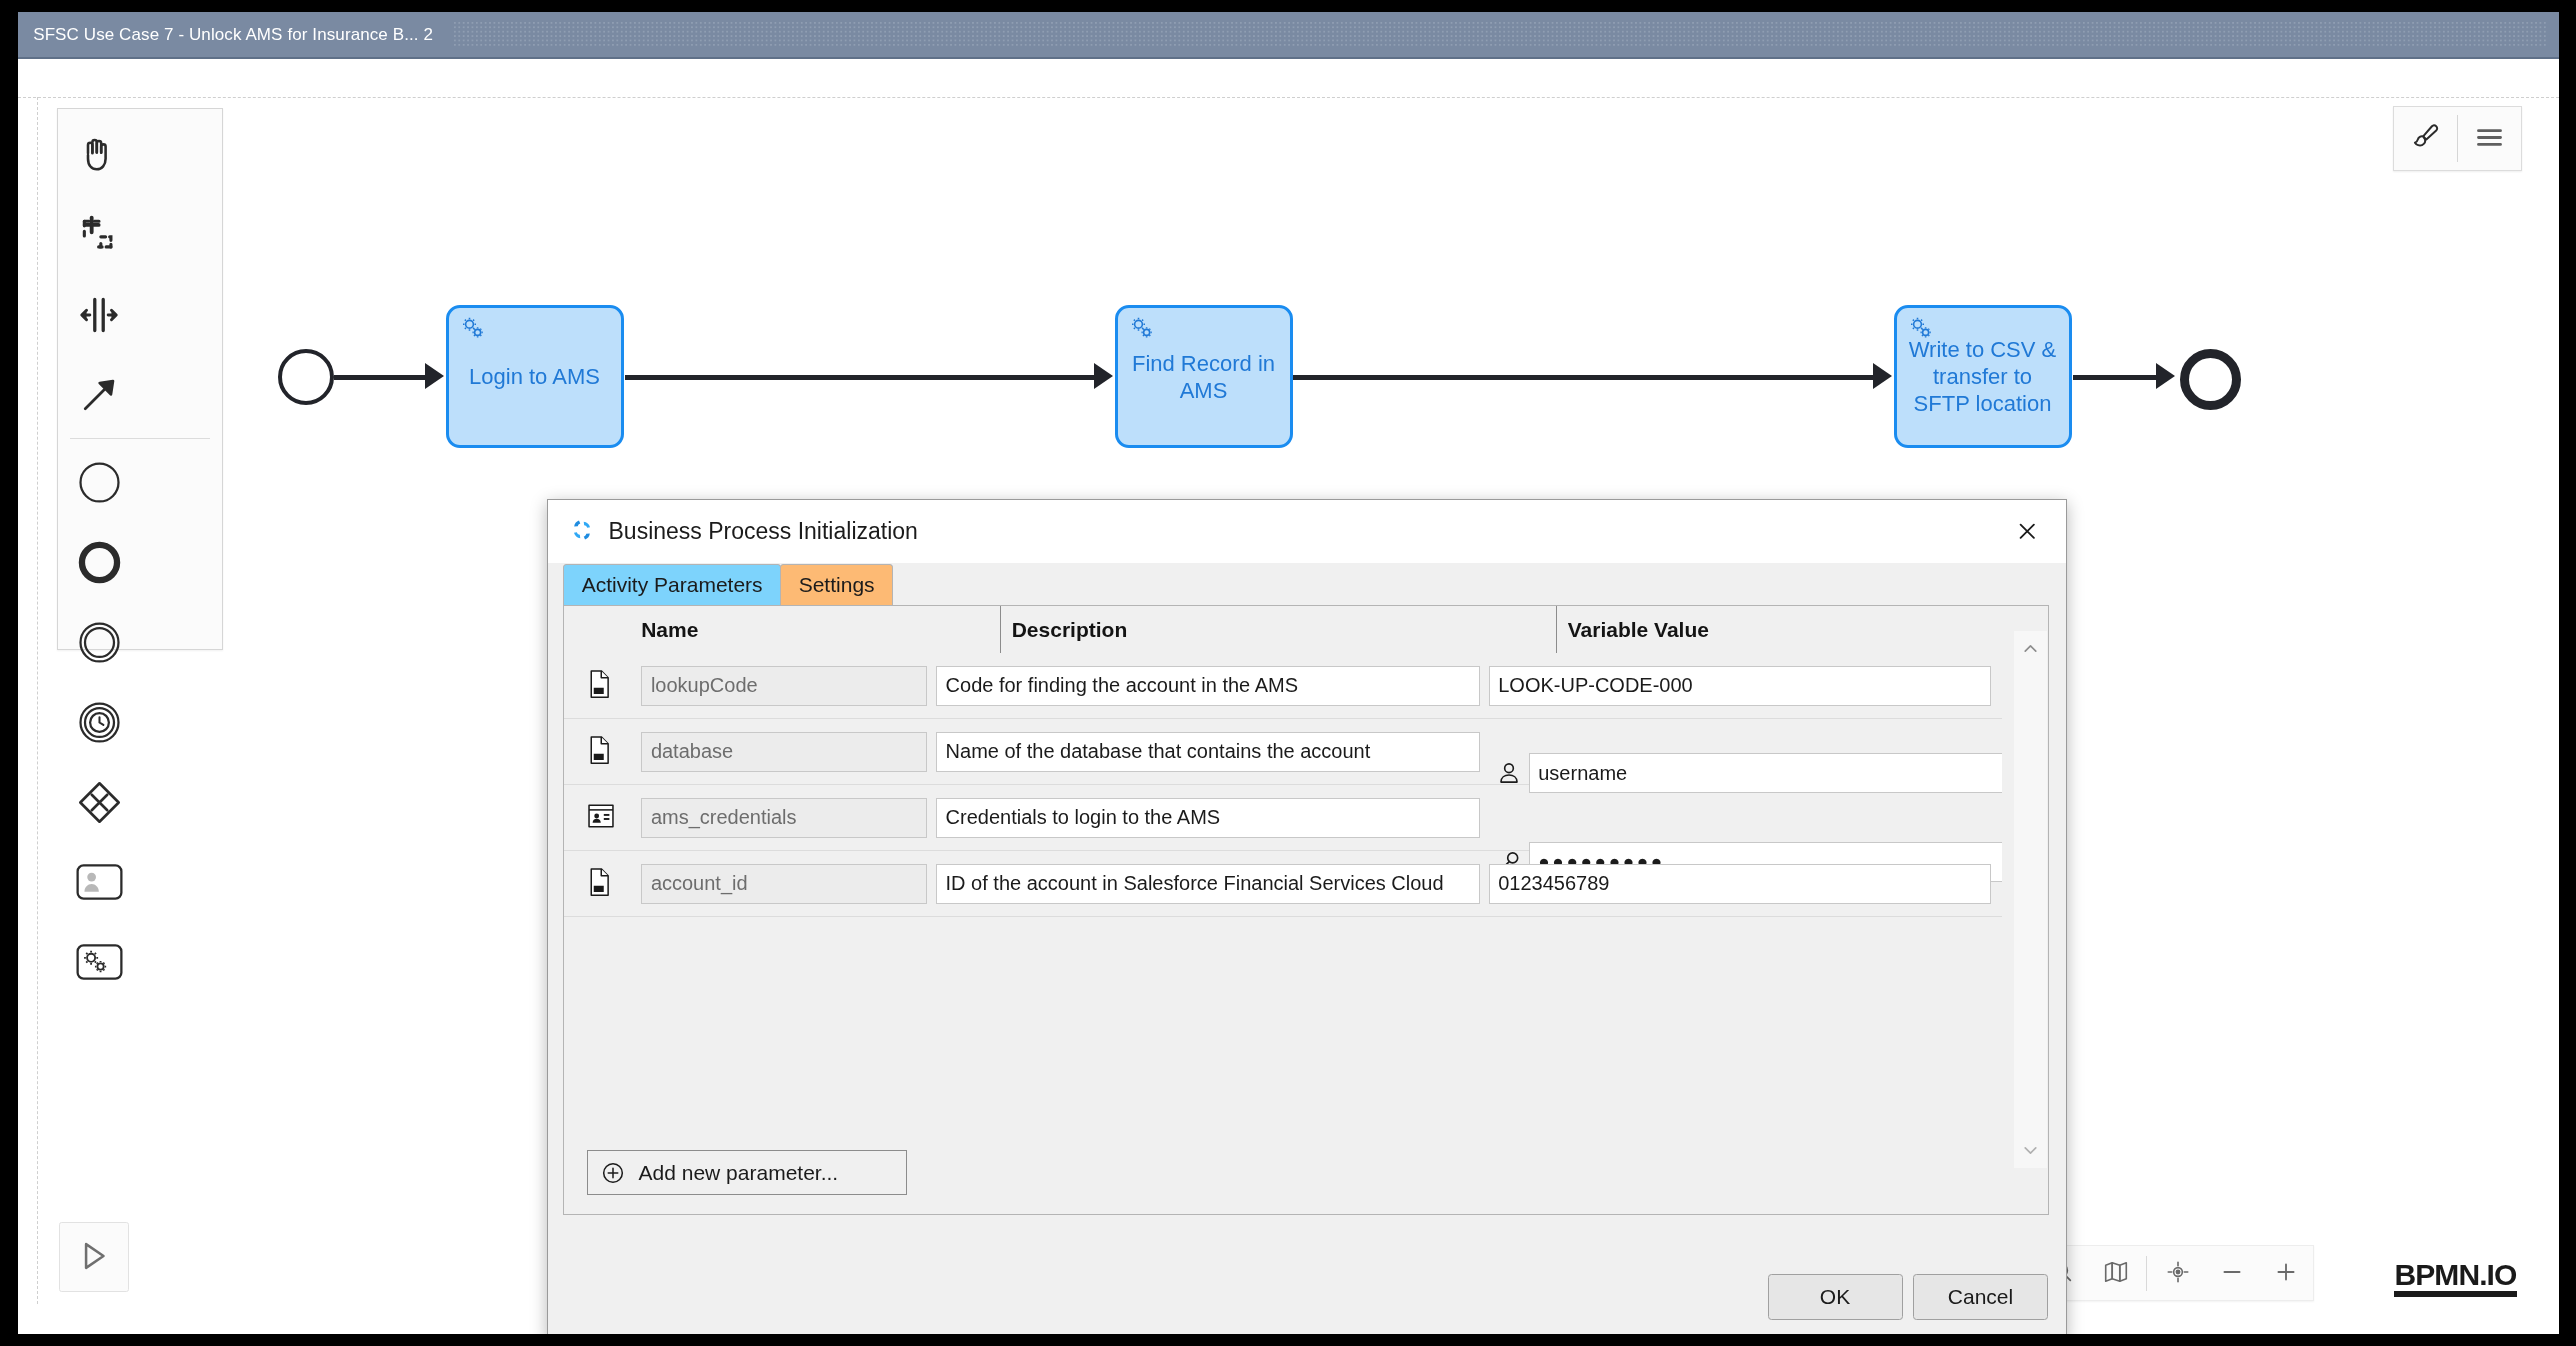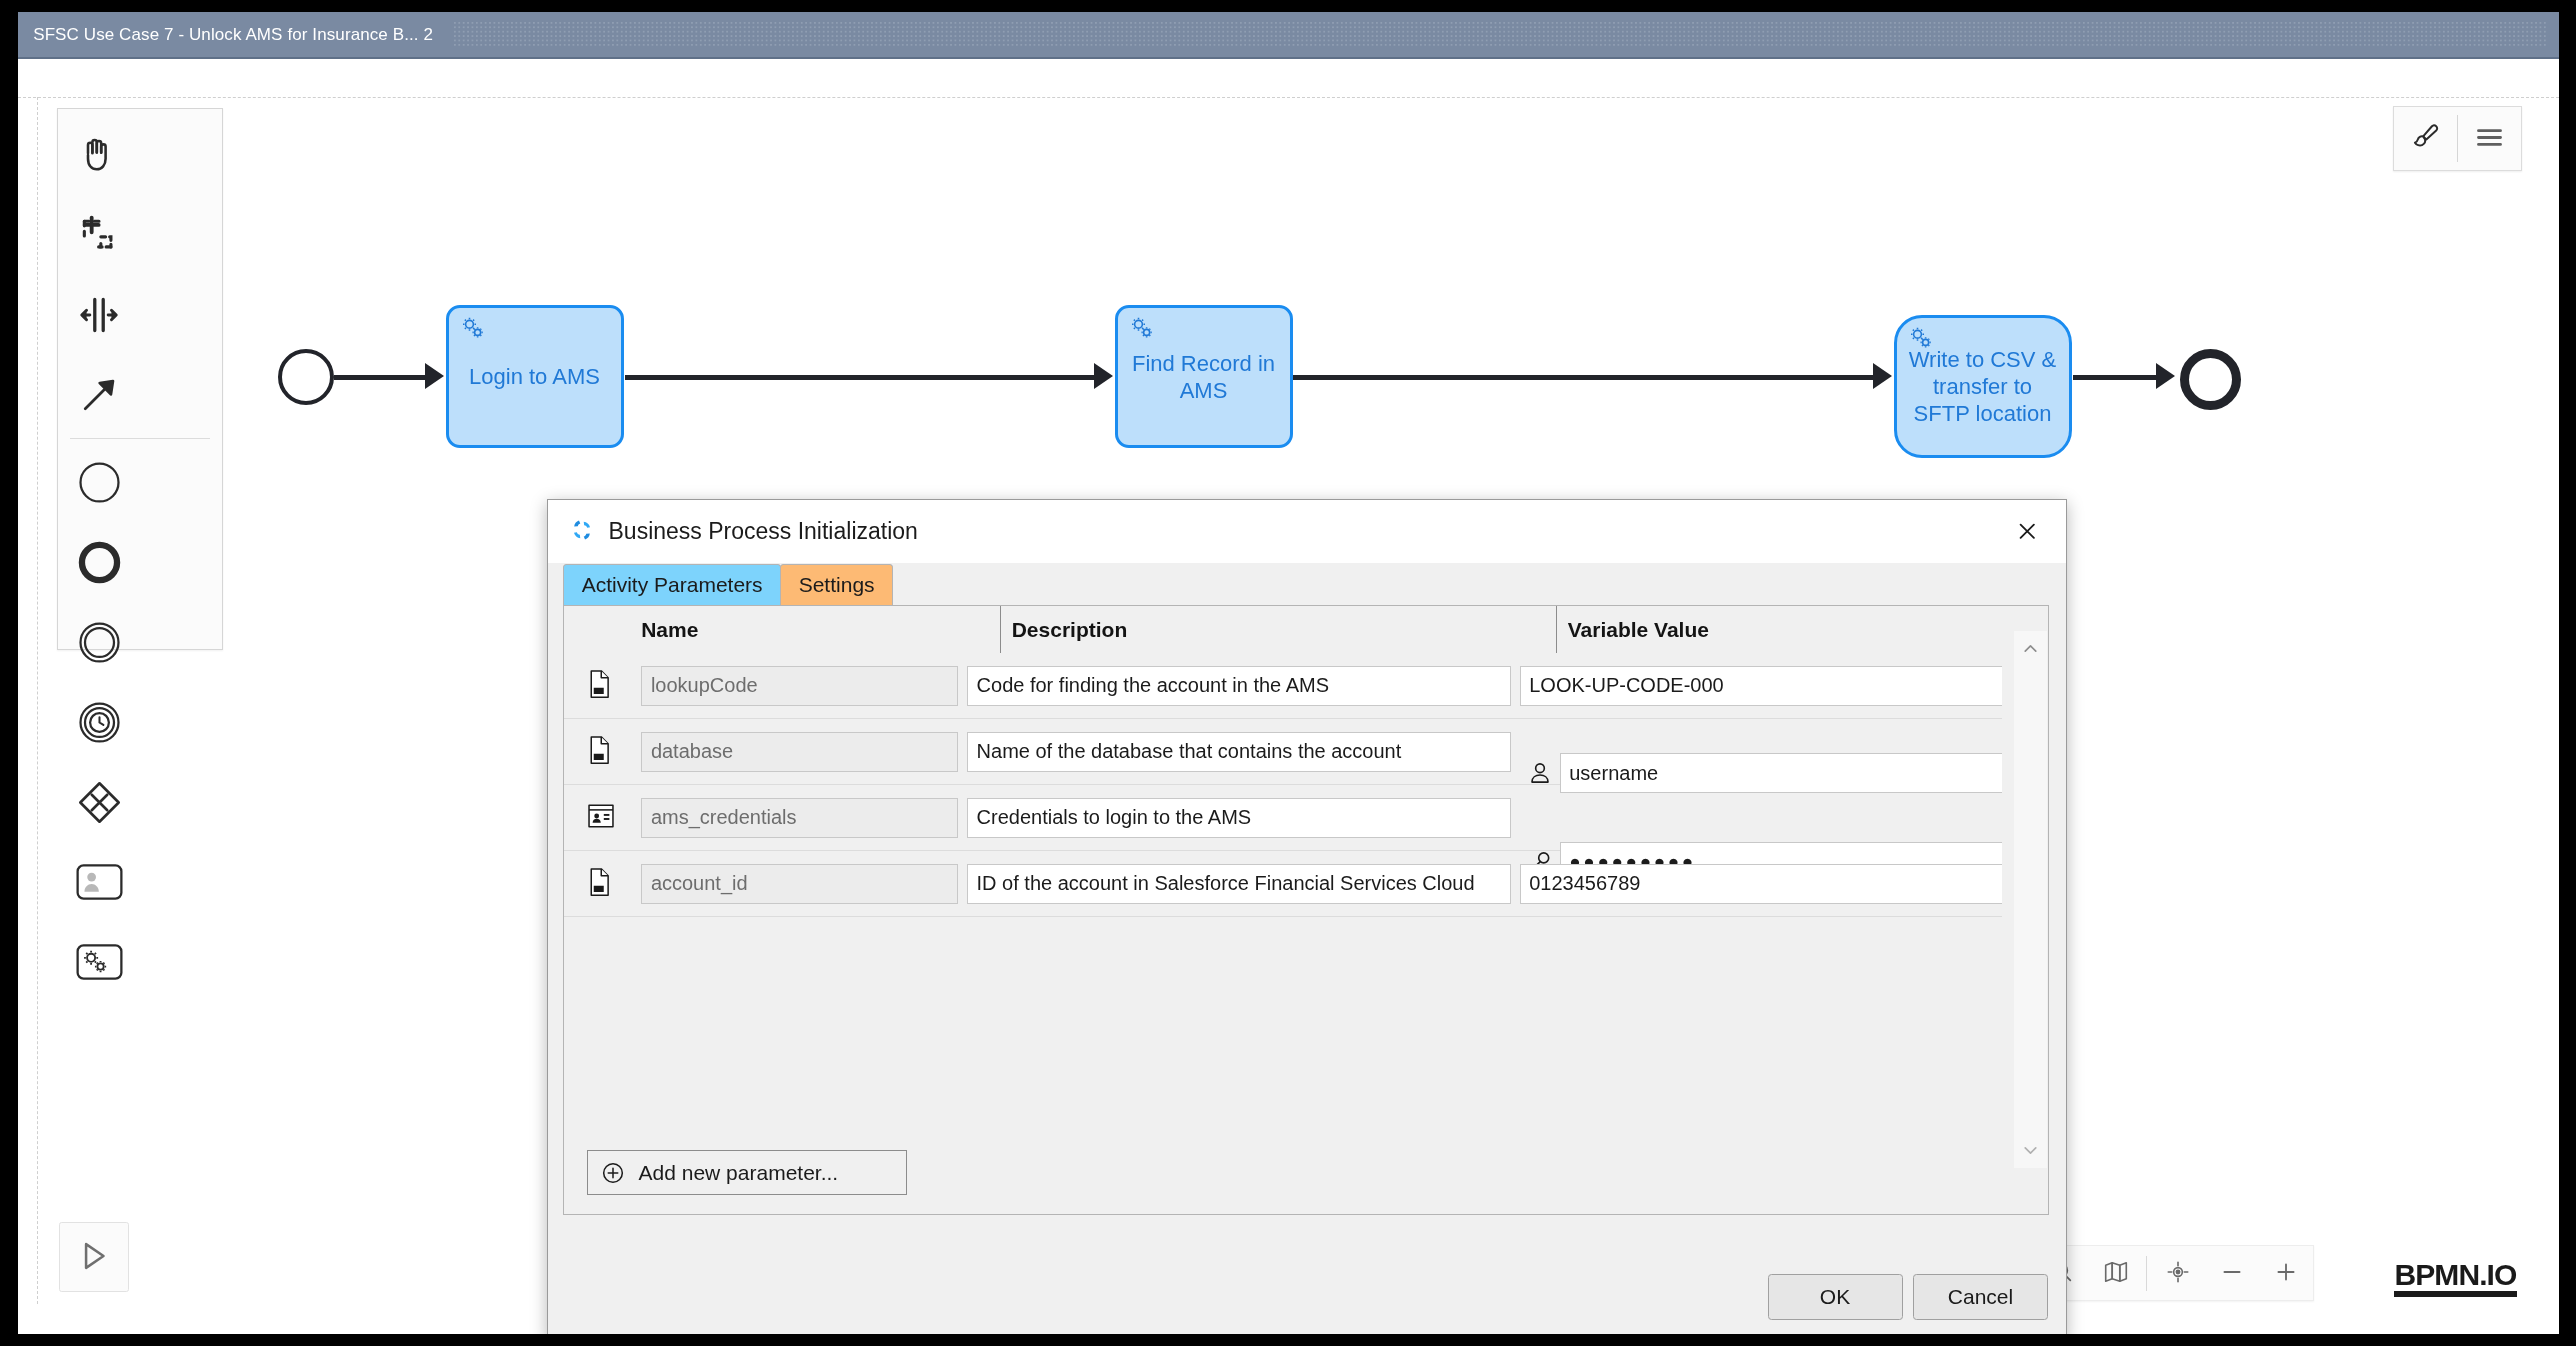--- a/index.html
+++ b/index.html
@@ -365,21 +365,21 @@
     display: flex;
     align-items: center;
     font-family: "Liberation Sans", sans-serif;
     white-space: nowrap;
     overflow: hidden;
   }
   .field.readonly {
     background: #ececec;
     color: #6d6d6d;
   }
-  .name-field  { width: 317px; }
+  .name-field  { width: 286px; }
   .desc-field  { width: 544px; }
   .value-field { width: 502px; }
   .credential-field { width: 477px; }
 
   .row-cells { display: flex; align-items: center; height: 65px; }
   .value-stack { display: flex; flex-direction: column; gap: 24px; }
   .cred-line {
     display: flex;
     align-items: center;
     height: 65px;
@@ -616,21 +616,21 @@
           <circle cx="16.5" cy="15.5" r="2.4"></circle>
           <path d="M16.5 11.4v1M16.5 18.6v1M12.4 15.5h1M19.6 15.5h1M13.6 12.6l.7.7M18.7 17.7l.7.7M19.4 12.6l-.7.7M14.3 17.7l-.7.7"></path>
         </svg>
       </span>
       <span class="bpmn-task-label">Find Record in AMS</span>
     </div>
 
     <div class="flow-line" style="left:1275px; top:315px; width:586px;"></div>
     <div class="flow-arrow" style="left:1855px; top:303px;"></div>
 
-    <div class="bpmn-task" style="left:1876px; top:255px;border-radius:28px;">
+    <div class="bpmn-task" style="left:1876px; top:245px;">
       <span class="task-gear">
         <svg width="35" height="35" viewBox="0 0 28 28" fill="none" stroke="#2079d6" stroke-width="1.25">
           <circle cx="10" cy="9" r="3.1"></circle>
           <path d="M10 3.8v1.2M10 13v1.2M4.8 9H6M14 9h1.2M6.3 5.3l.85.85M12.85 11.85l.85.85M13.7 5.3l-.85.85M7.15 11.85l-.85.85"></path>
           <circle cx="16.5" cy="15.5" r="2.4"></circle>
           <path d="M16.5 11.4v1M16.5 18.6v1M12.4 15.5h1M19.6 15.5h1M13.6 12.6l.7.7M18.7 17.7l.7.7M19.4 12.6l-.7.7M14.3 17.7l-.7.7"></path>
         </svg>
       </span>
       <span class="bpmn-task-label">Write to CSV &amp; transfer to SFTP location</span>
     </div>

